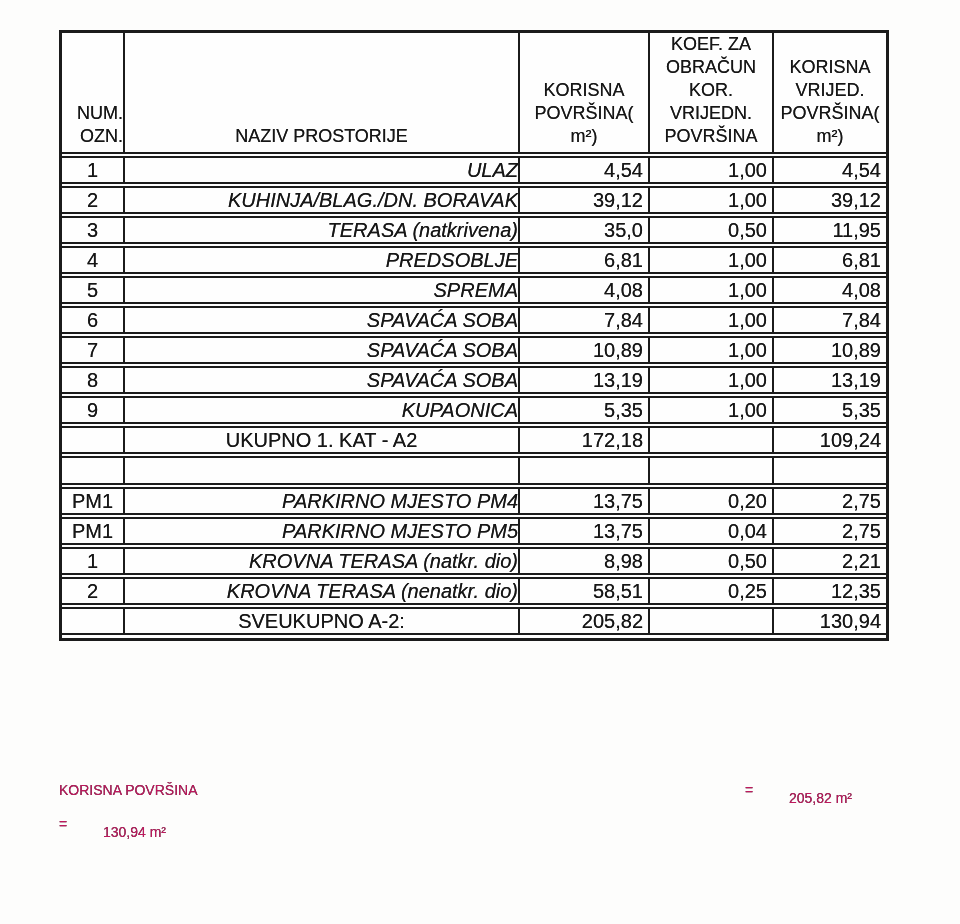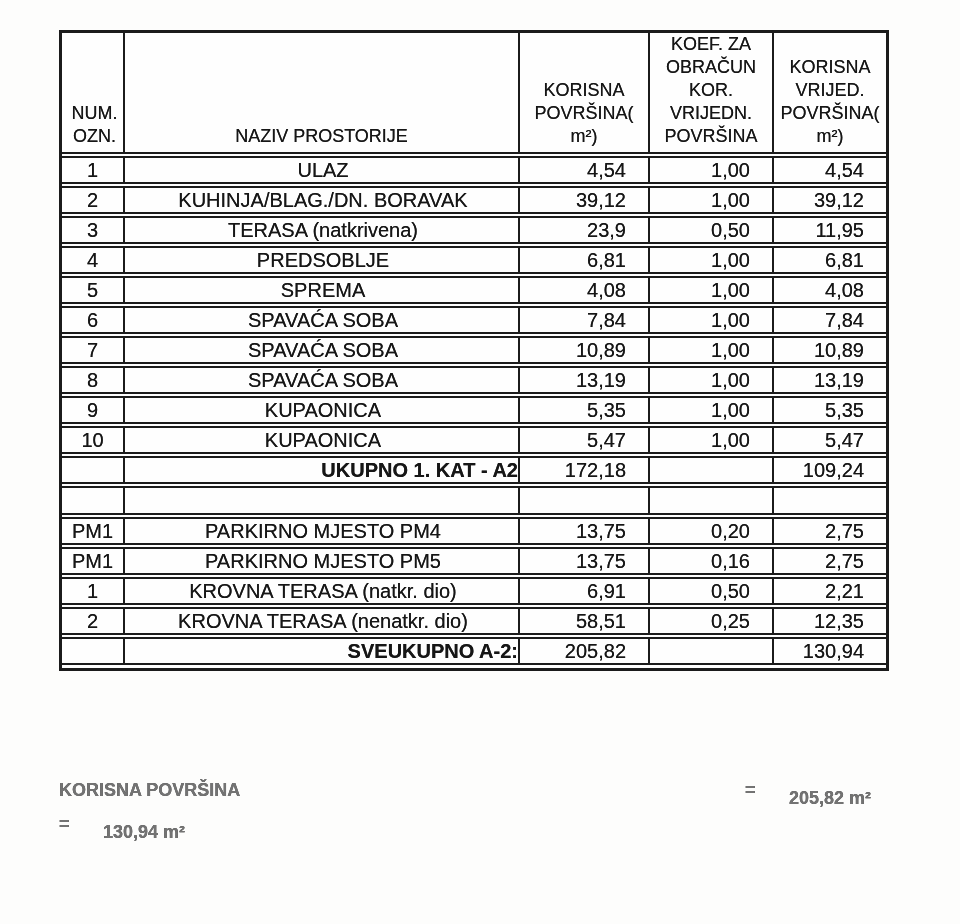--- a/index.html
+++ b/index.html
@@ -54,39 +54,39 @@
   tr.header-row th {
     height: 114px;
     vertical-align: bottom;
     font-weight: normal;
     font-size: 18px;
     line-height: 23px;
     white-space: pre-line;
     text-align: center;
     padding-bottom: 4px;
   }
-  tr.header-row th.h-num { text-align: center; padding-left: 4px; }
+  tr.header-row th.h-num { text-align: right; padding-left: 4px; }
 
   tr.data-row  { height: 25px; }
   tr.sub-row   { height: 27px; }
   tr.spacer-row{ height: 31px; }
 
   td.c-num   { text-align: center; }
-  td.c-name  { text-align: center;  padding-left: 3px; }
-  td.c-area, td.c-koef, td.c-value { text-align: right; padding-right: 22px; }
-  td.c-label { text-align: right; font-weight: bold; }
+  td.c-name  { text-align: right;  padding-left: 3px; font-style: italic; }
+  td.c-area, td.c-koef, td.c-value { text-align: right; padding-right: 5px; }
+  td.c-label { text-align: center; }
 
   
   .footer {
     position: absolute;
     left: 59px; top: 777px;
     width: 830px;
-    font-weight: bold;
-    font-size: 18px;
-    color: #737373;
+    font-weight: normal;
+    font-size: 14px;
+    color: #be185d;
     text-shadow: 0 0 0.6px rgba(20,20,20,0.85);
   }
   .footer-line { display: flex; line-height: 26px; }
   .f-label { width: 686px; }
   .f-eq    { width: 44px;  }
   .f-val   { flex: 1; margin-top: 8px; }
 </style>
 </head>
 <body>
 
@@ -131,21 +131,21 @@
       <tr class="data-row">
         <td class="c-num">2</td>
         <td class="c-name">KUHINJA/BLAG./DN. BORAVAK</td>
         <td class="c-area">39,12</td>
         <td class="c-koef">1,00</td>
         <td class="c-value">39,12</td>
       </tr>
       <tr class="data-row">
         <td class="c-num">3</td>
         <td class="c-name">TERASA (natkrivena)</td>
-        <td class="c-area">23,9</td>
+        <td class="c-area">35,0</td>
         <td class="c-koef">0,50</td>
         <td class="c-value">11,95</td>
       </tr>
       <tr class="data-row">
         <td class="c-num">4</td>
         <td class="c-name">PREDSOBLJE</td>
         <td class="c-area">6,81</td>
         <td class="c-koef">1,00</td>
         <td class="c-value">6,81</td>
       </tr>
@@ -176,27 +176,20 @@
         <td class="c-area">13,19</td>
         <td class="c-koef">1,00</td>
         <td class="c-value">13,19</td>
       </tr>
       <tr class="data-row">
         <td class="c-num">9</td>
         <td class="c-name">KUPAONICA</td>
         <td class="c-area">5,35</td>
         <td class="c-koef">1,00</td>
         <td class="c-value">5,35</td>
-      </tr>
-      <tr class="data-row">
-        <td class="c-num">10</td>
-        <td class="c-name">KUPAONICA</td>
-        <td class="c-area">5,47</td>
-        <td class="c-koef">1,00</td>
-        <td class="c-value">5,47</td>
       </tr>
 
       <tr class="sub-row">
         <td class="c-num"></td>
         <td class="c-label">UKUPNO 1. KAT - A2</td>
         <td class="c-area">172,18</td>
         <td class="c-koef"></td>
         <td class="c-value">109,24</td>
       </tr>
 
@@ -212,27 +205,27 @@
         <td class="c-num">PM1</td>
         <td class="c-name">PARKIRNO MJESTO PM4</td>
         <td class="c-area">13,75</td>
         <td class="c-koef">0,20</td>
         <td class="c-value">2,75</td>
       </tr>
       <tr class="data-row">
         <td class="c-num">PM1</td>
         <td class="c-name">PARKIRNO MJESTO PM5</td>
         <td class="c-area">13,75</td>
-        <td class="c-koef">0,16</td>
+        <td class="c-koef">0,04</td>
         <td class="c-value">2,75</td>
       </tr>
       <tr class="data-row">
         <td class="c-num">1</td>
         <td class="c-name">KROVNA TERASA (natkr. dio)</td>
-        <td class="c-area">6,91</td>
+        <td class="c-area">8,98</td>
         <td class="c-koef">0,50</td>
         <td class="c-value">2,21</td>
       </tr>
       <tr class="data-row">
         <td class="c-num">2</td>
         <td class="c-name">KROVNA TERASA (nenatkr. dio)</td>
         <td class="c-area">58,51</td>
         <td class="c-koef">0,25</td>
         <td class="c-value">12,35</td>
       </tr>

